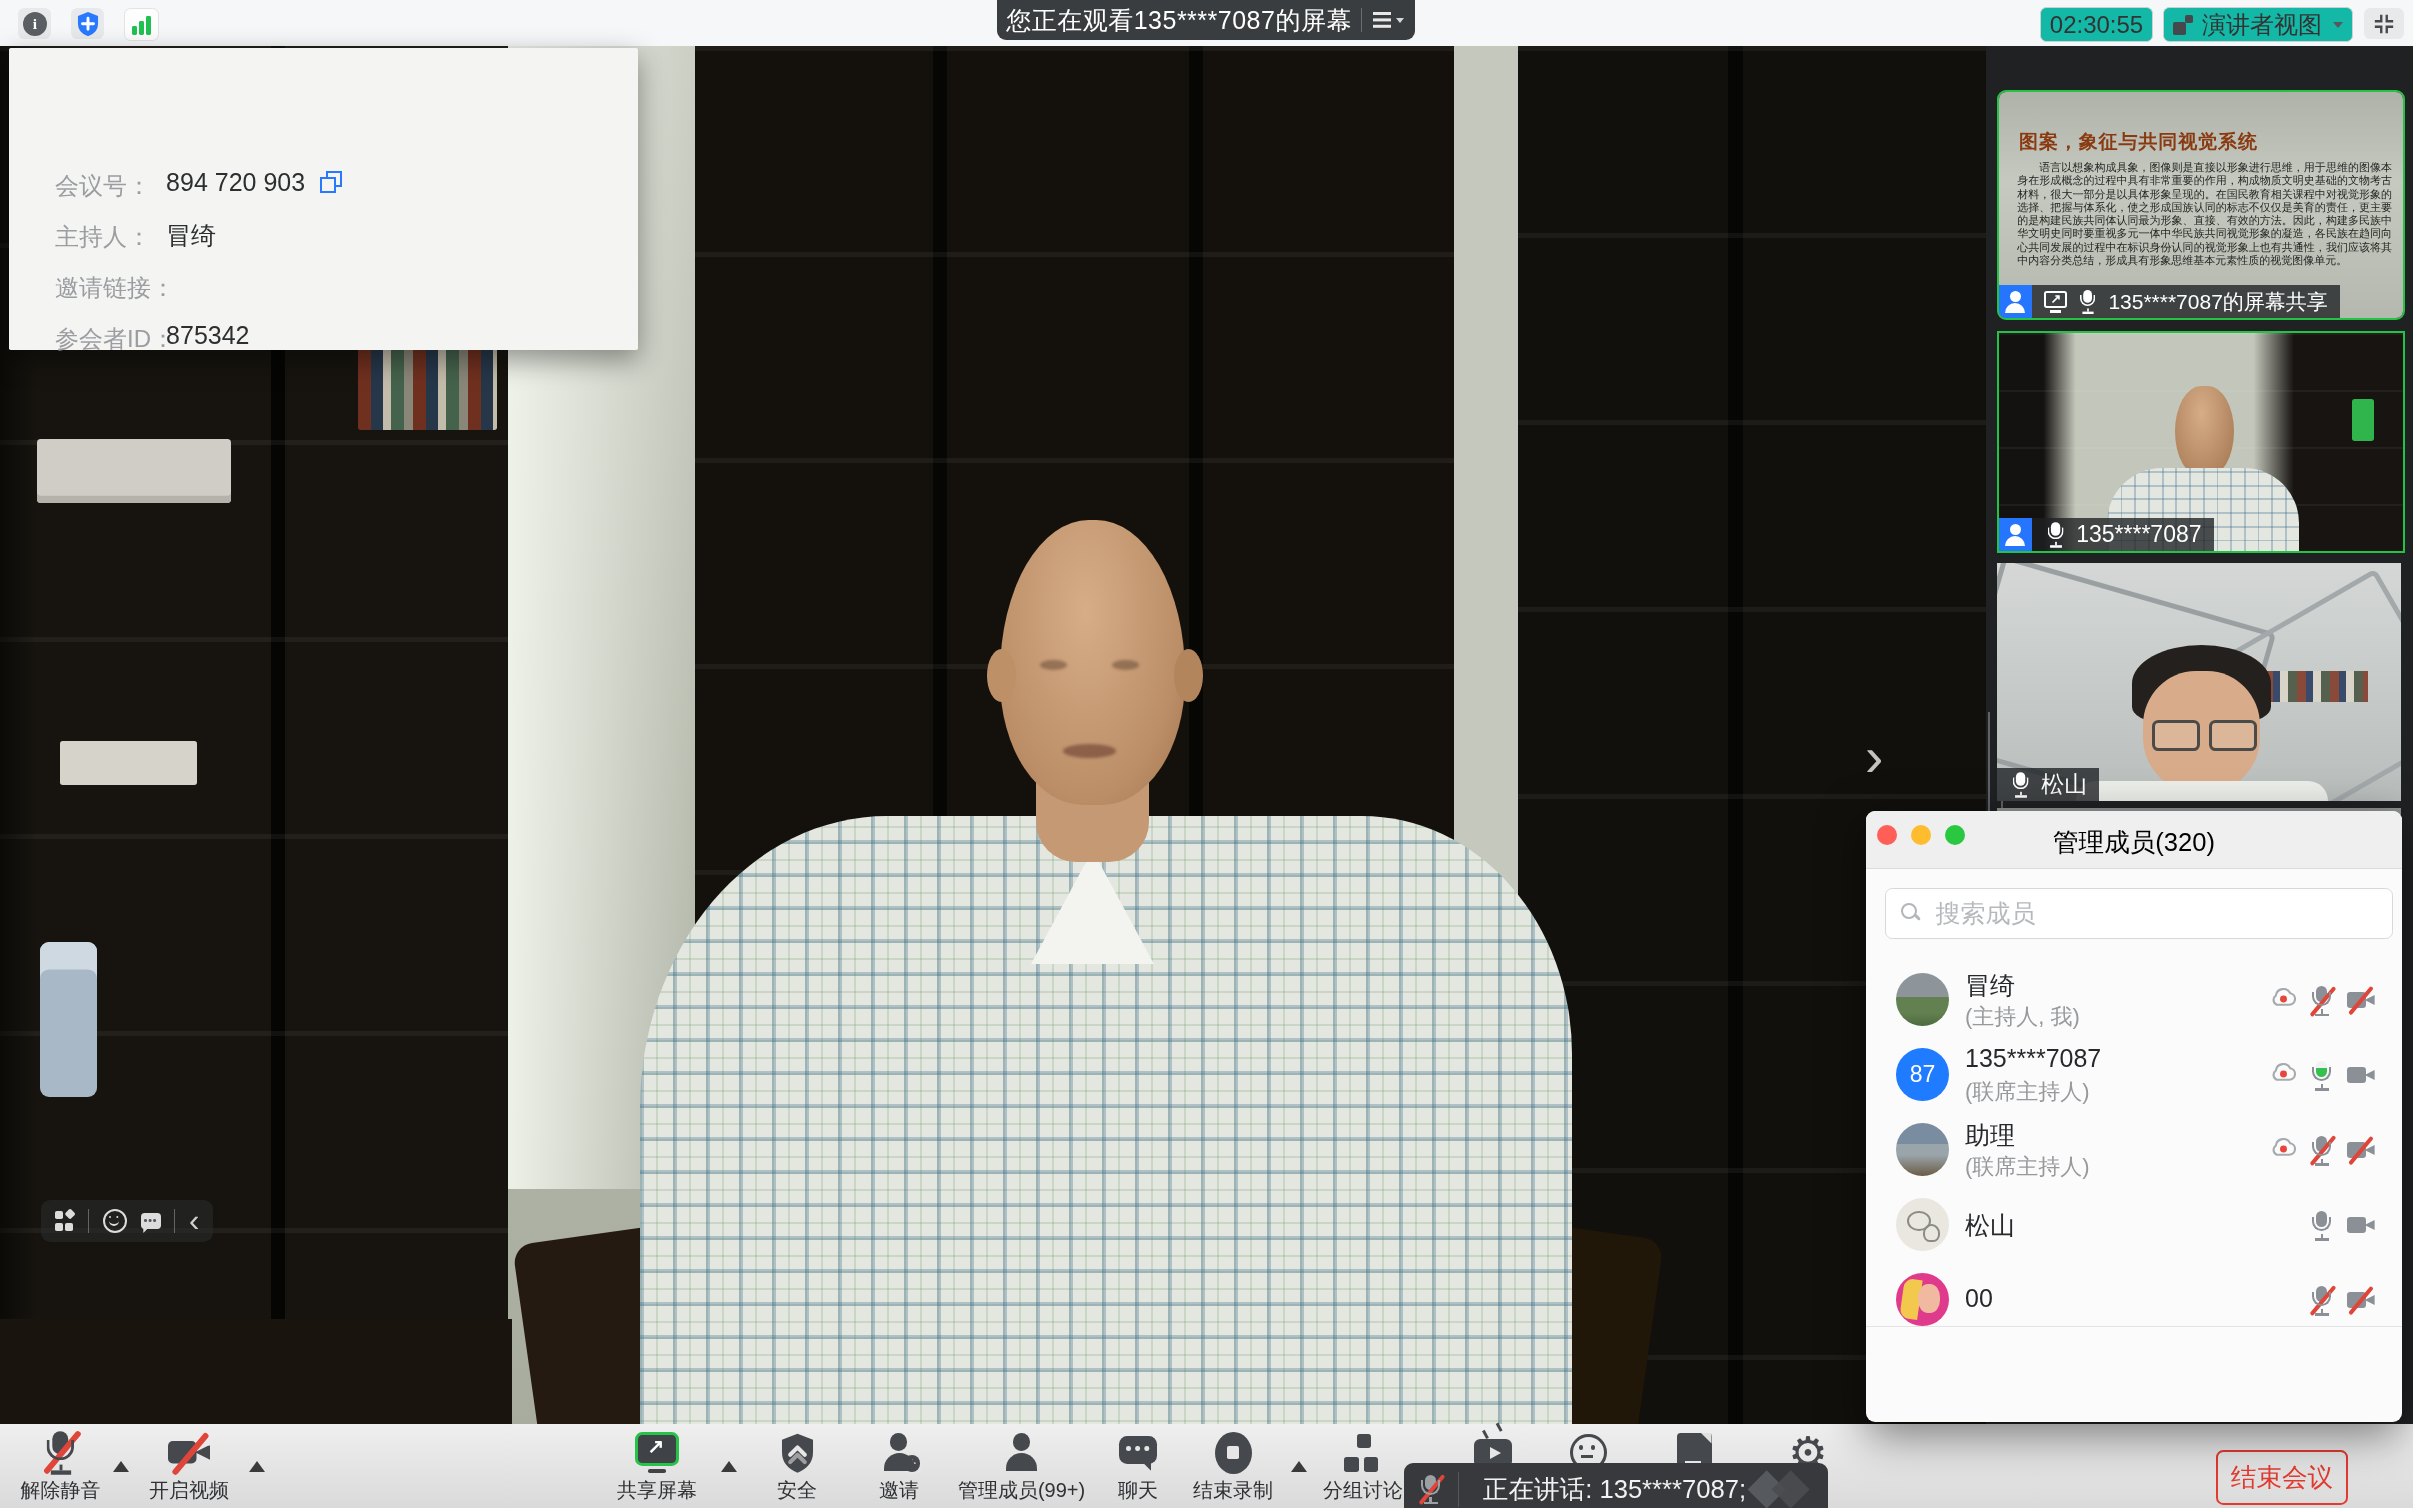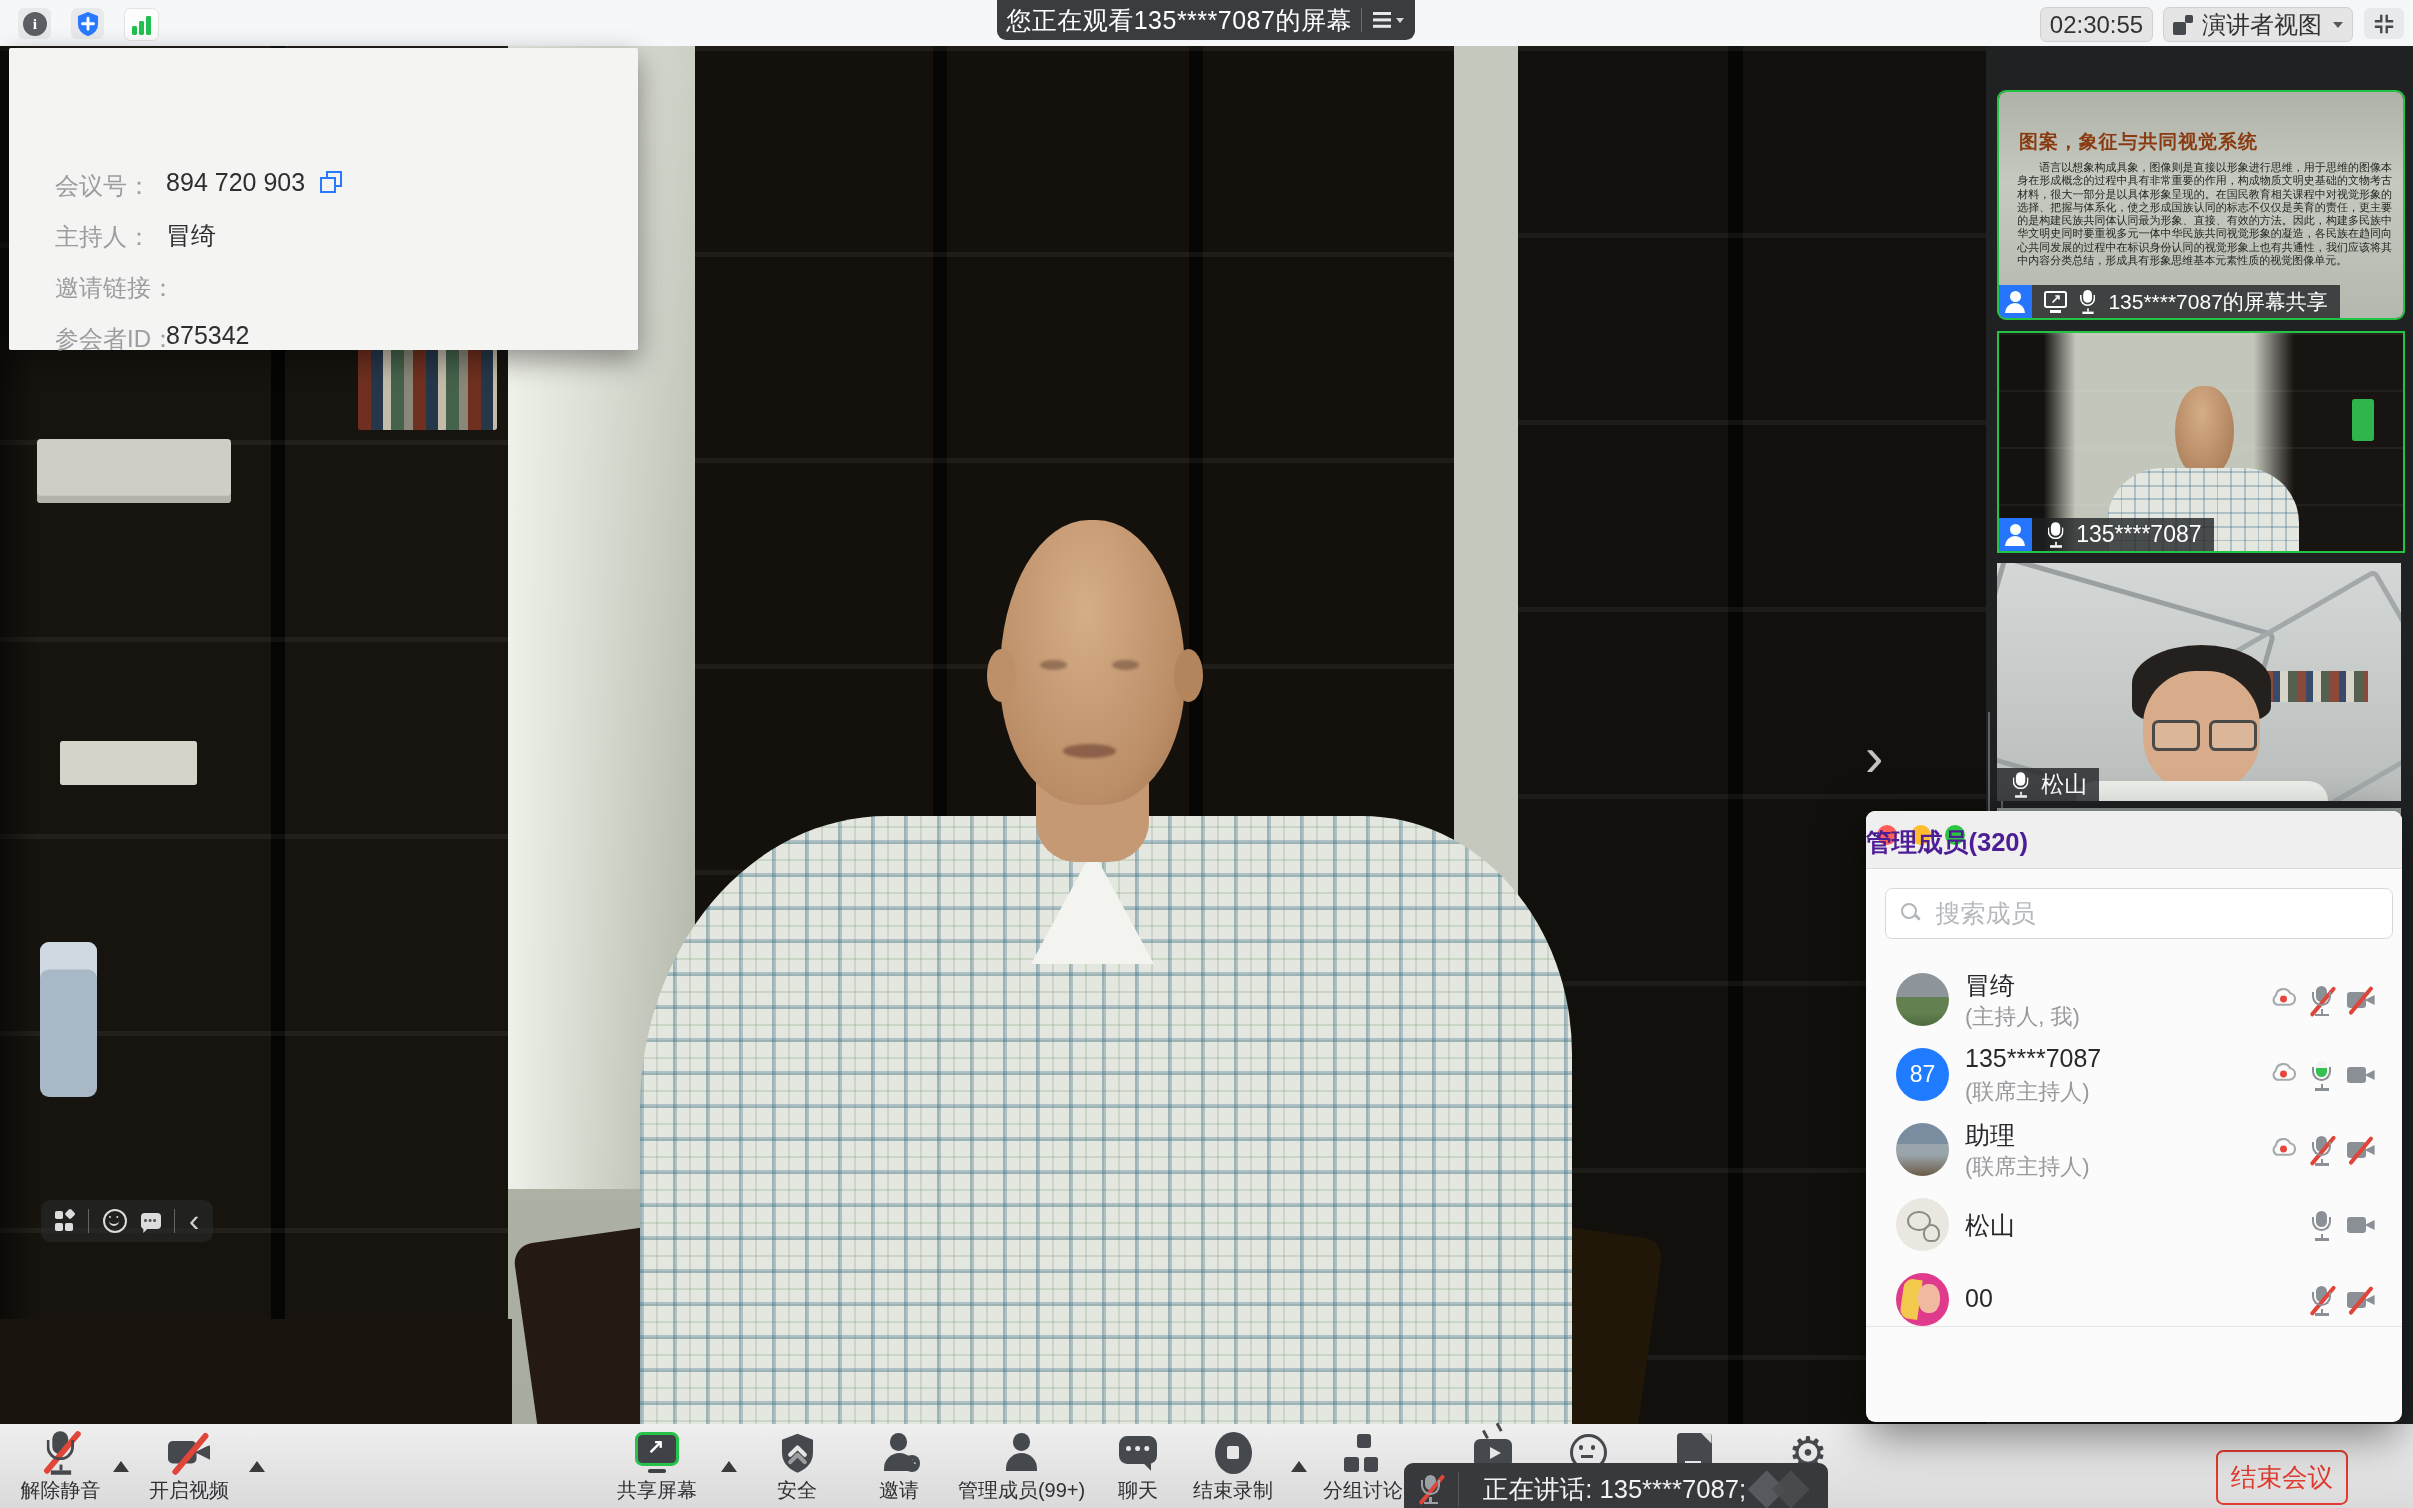--- a/index.html
+++ b/index.html
@@ -11,21 +11,21 @@
   .tb-btn{top:8.2px;width:33px;height:31px;border-radius:6.4px;background:#e8e9ea;display:flex;align-items:center;justify-content:center;}
   .i-info{width:24px;height:24px;border-radius:50%;background:#5b5e63;color:#fff;font-size:15.5px;font-weight:bold;display:flex;align-items:center;justify-content:center;font-family:"Liberation Serif",serif;}
   .i-sig{display:flex;align-items:flex-end;gap:2.7px;height:20px;}
   .i-sig span{width:4.6px;background:#21c151;border-radius:1.4px;}
   .pill{left:997px;top:0;width:418px;height:40px;background:#3a3d40;border-radius:0 0 9.1px 9.1px;color:#fff;display:flex;align-items:center;z-index:6;}
   .pill-text{flex:1;text-align:center;font-size:25px;letter-spacing:0.5px;}
   .pill-div{width:0.9px;height:24px;background:rgba(255,255,255,.25);}
   .pill-menu{width:53px;display:flex;align-items:center;justify-content:center;gap:4.6px;}
   .hamb{display:inline-block;width:18.3px;height:2.7px;background:#e8e8e8;box-shadow:0 6.4px 0 #e8e8e8,0 12.8px 0 #e8e8e8;margin-top:-12.8px;}
   .caret-d{display:inline-block;width:0;height:0;border-left:5.5px solid transparent;border-right:5.5px solid transparent;border-top:7.3px solid #d8d8d8;}
-  .chip{top:7.3px;height:33px;border:1.4px solid #cfd0d2;background:#e5e5e5;border-radius:6.4px;display:flex;align-items:center;justify-content:center;color:#333;font-size:24px;}
+  .chip{top:7.3px;height:33px;border:1.4px solid #cfd0d2;background:#14b8a6;border-radius:6.4px;display:flex;align-items:center;justify-content:center;color:#333;font-size:24px;}
   .layout-ic{position:relative;width:20px;height:20px;display:inline-block;}
   .layout-ic:before{content:"";position:absolute;left:0;bottom:0;width:12.8px;height:12.8px;background:#45484d;border-radius:1.8px;}
   .layout-ic:after{content:"";position:absolute;right:0;top:0;width:8.2px;height:8.2px;background:#45484d;border-radius:1.8px;}
   
   .video{left:0;top:46px;width:1986px;height:1378px;overflow:hidden;z-index:1;
     background:linear-gradient(180deg,#c9ccc1,#b6baad 55%,#a8ac9e);}
   .shelfL{left:0;top:0;width:508px;height:100%;background:
       linear-gradient(90deg,rgba(0,0,0,.5),rgba(0,0,0,0) 37px),
       repeating-linear-gradient(180deg,rgba(255,255,255,.05) 0 4.6px,rgba(0,0,0,0) 4.6px 197px),
       linear-gradient(90deg,transparent 271px,#050504 271px 285px,transparent 285px),#17140f;}
@@ -108,21 +108,21 @@
   .cam:before{content:"";position:absolute;left:0;top:2.7px;width:19px;height:15.5px;border-radius:3.2px;background:var(--cf,#8a9096);}
   .cam:after{content:"";position:absolute;right:0;top:5.5px;width:10px;height:10px;background:var(--cf,#8a9096);clip-path:polygon(100% 0,100% 100%,0 50%);}
   .slash{position:absolute;left:11px;top:-3.7px;width:3.7px;height:37px;background:#e0453a;transform:rotate(40deg);border-radius:1.8px;}
   .cam .slash{left:12.8px;top:-6.4px;height:35px;}
   .scene{position:absolute;inset:0;}
   .scrollgrip{left:1.8px;top:666px;width:11px;height:197px;border-left:2.7px solid #5f6368;border-right:2.7px solid #5f6368;}
   
   .mpanel{left:1866px;top:811px;width:536px;height:611px;background:#fbfbfb;border-radius:9.1px;box-shadow:0 12.8px 46px rgba(0,0,0,.5);z-index:8;overflow:hidden;}
   .mp-head{position:absolute;left:0;top:0;right:0;height:57px;background:#efefef;border-bottom:0.9px solid #dcdcdc;}
   .tlight{position:absolute;top:13.7px;width:20px;height:20px;border-radius:50%;}
-  .mp-title{position:absolute;left:0;right:0;top:13.7px;font-size:25.6px;color:#4c1d95;font-weight:700;}
+  .mp-title{position:absolute;left:0;right:0;top:13.7px;text-align:center;font-size:25.6px;color:#000000;font-weight:400;}
   .mp-search{position:absolute;left:19px;top:77px;width:508px;height:51px;background:#fff;border:1.4px solid #d8d8d8;border-radius:7.3px;display:flex;align-items:center;gap:11px;padding:0 0 0 14.6px;box-sizing:border-box;}
   .mp-search input{border:none;outline:none;font-size:25px;color:#333;width:402px;background:transparent;font-family:inherit;}
   .mp-search input::placeholder{color:#b5b8bc;}
   .mag{position:relative;width:22px;height:22px;flex:0 0 22px;}
   .mag:before{content:"";position:absolute;left:0;top:0;width:12px;height:12px;border:2.7px solid #b2b5b9;border-radius:50%;}
   .mag:after{content:"";position:absolute;left:13.7px;top:13.7px;width:7.3px;height:2.7px;background:#b2b5b9;transform:rotate(45deg);border-radius:1.8px;}
   .mp-rows{position:absolute;left:0;top:143px;right:0;}
   .m-row{position:absolute;left:0;right:0;height:75px;}
   .m-av{position:absolute;left:30px;top:11px;width:53px;height:53px;border-radius:50%;overflow:hidden;}
   .m-name{position:absolute;left:99px;top:7.3px;font-size:25px;color:#26282b;}

